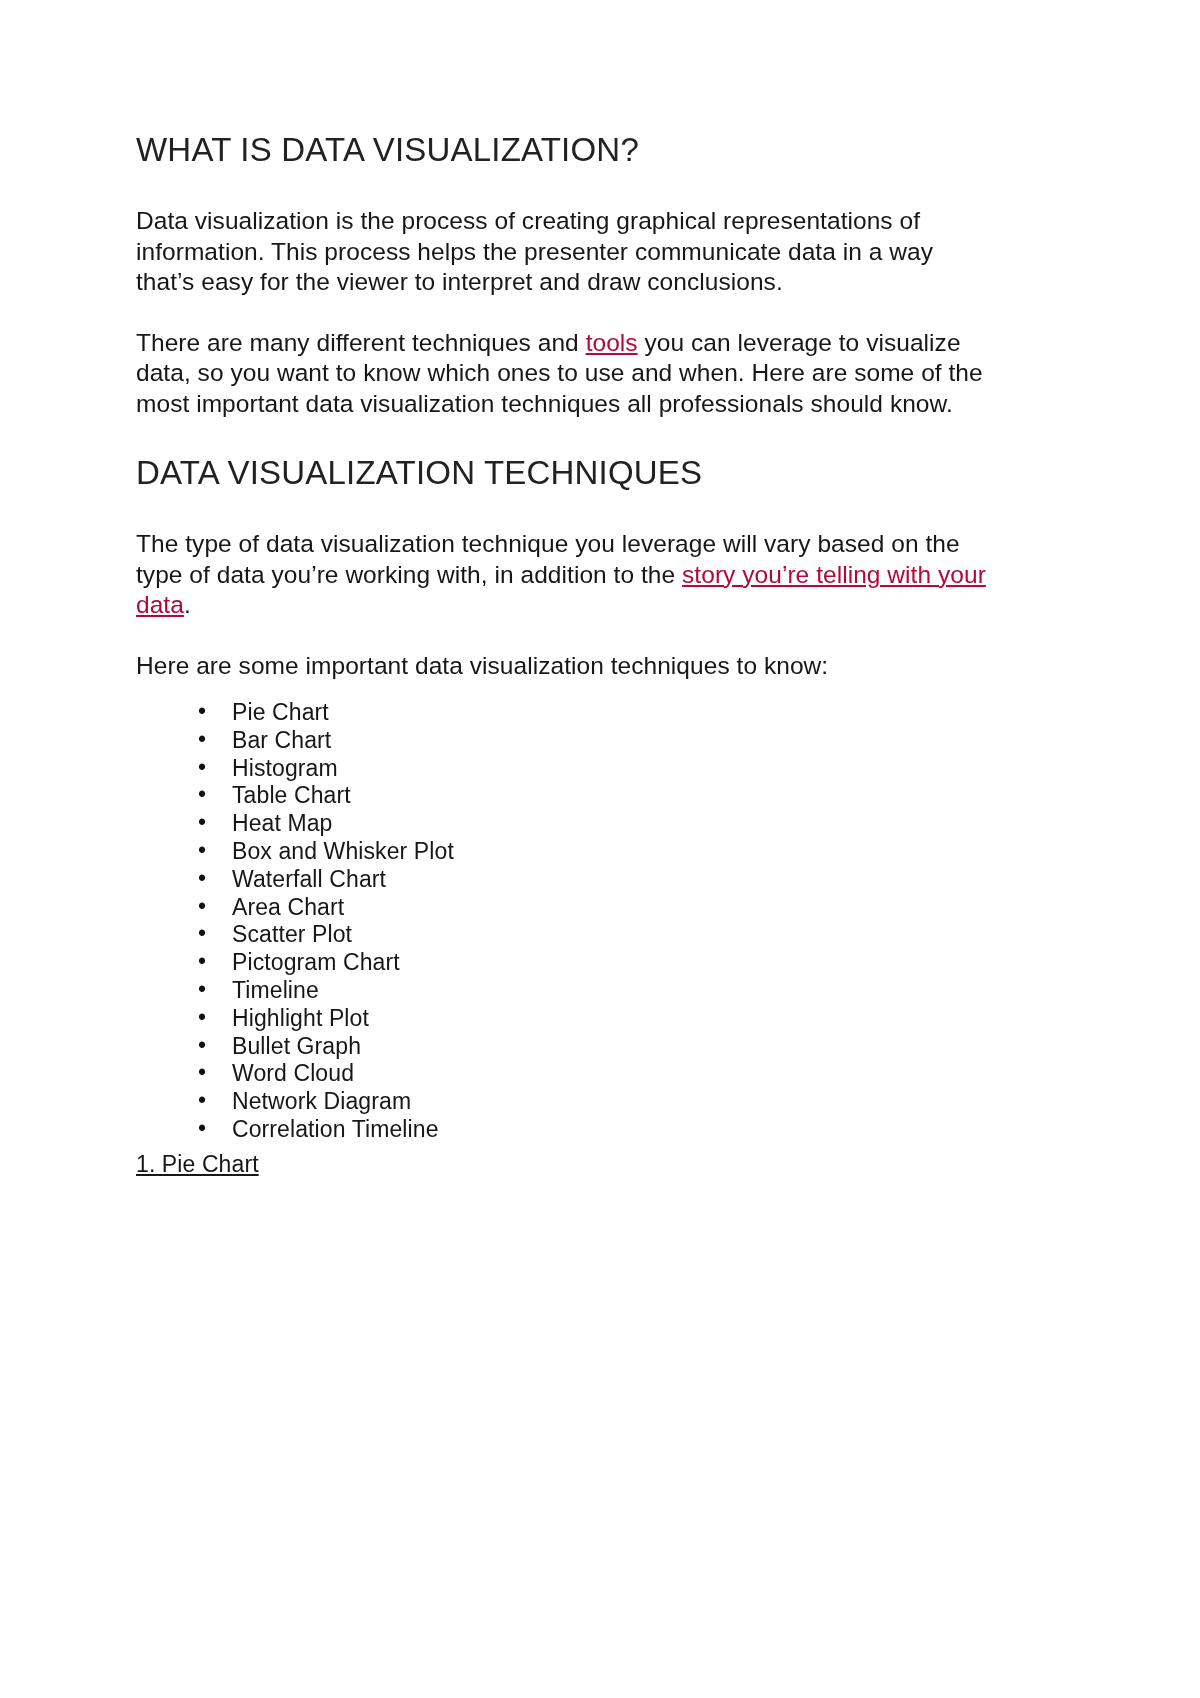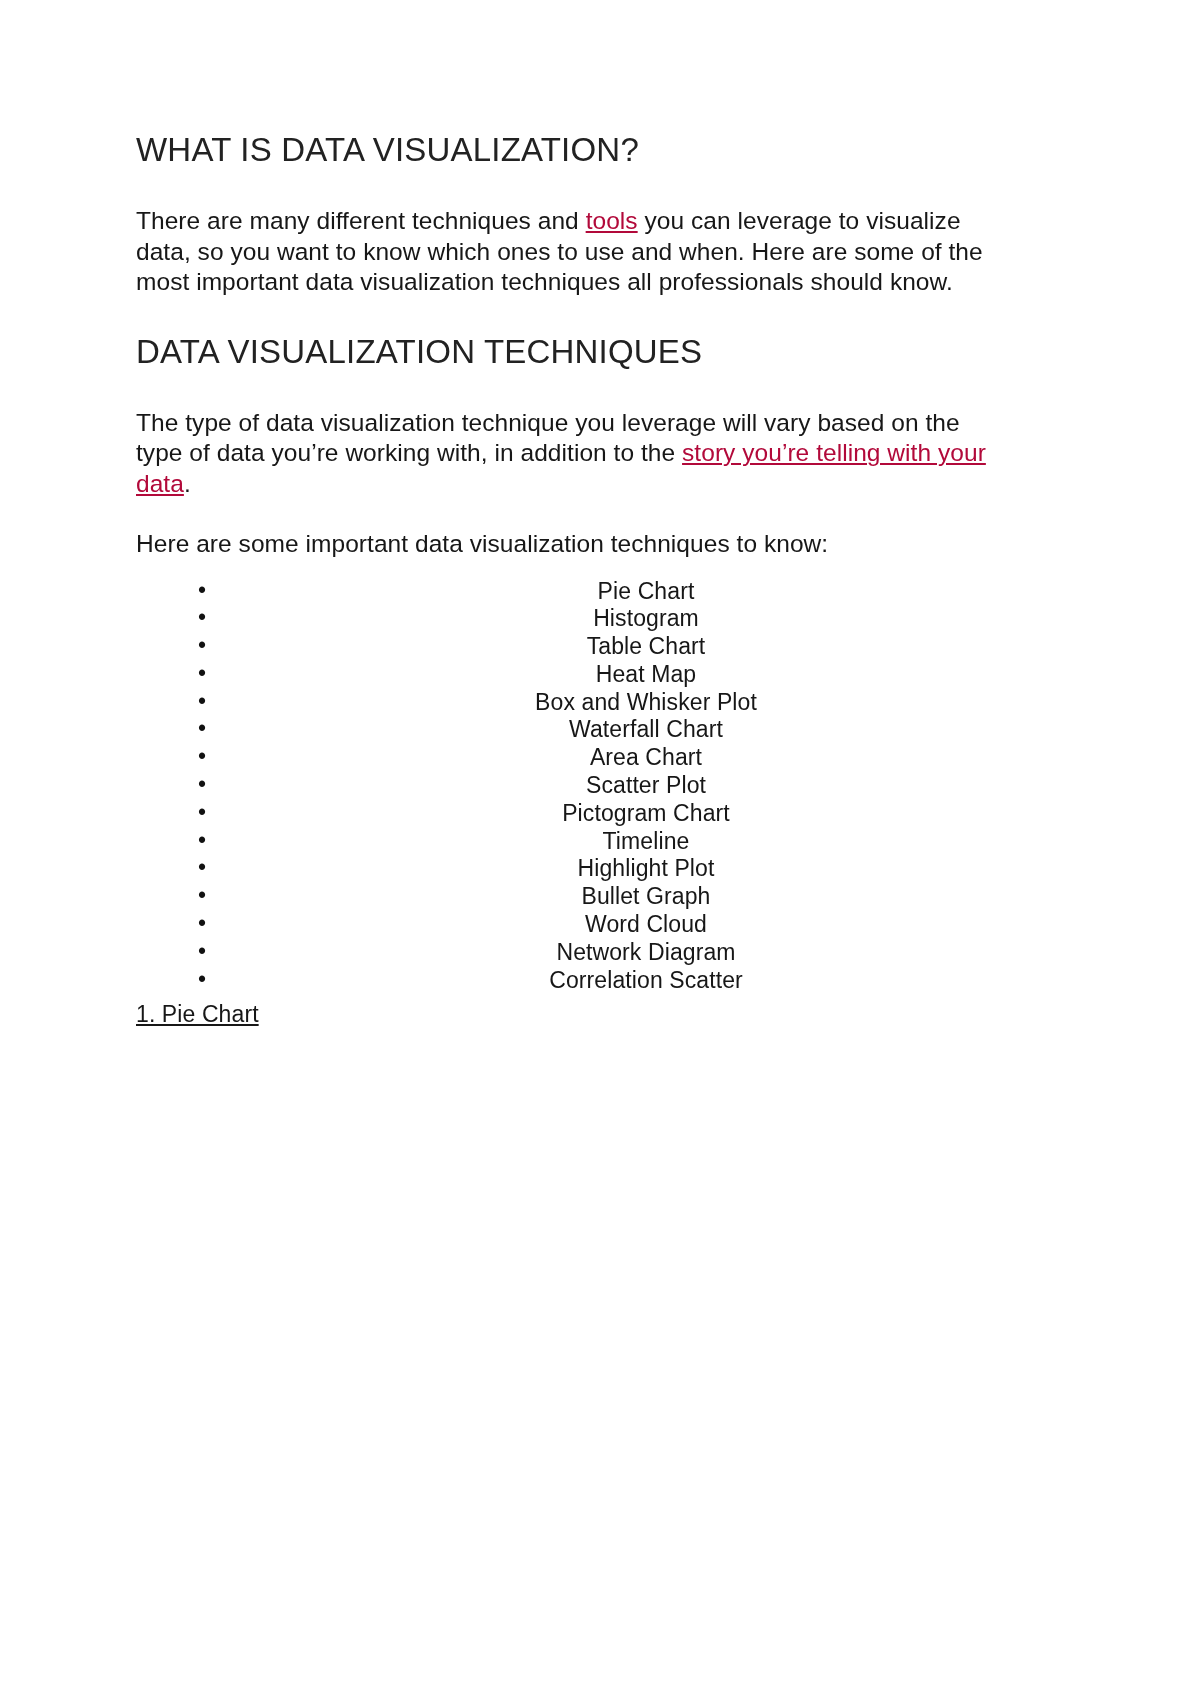--- a/index.html
+++ b/index.html
@@ -58,21 +58,20 @@
     text-underline-offset: 2px;
     text-decoration-thickness: 1.5px;
     cursor: pointer;
     text-align: center;
   }
 
   ul.tech-list {
     list-style: none;
     margin: 18px 0 0 0;
     padding: 0 0 0 62px;
-    text-align: center;
   }
   ul.tech-list li {
     position: relative;
     font-family: "Liberation Sans", sans-serif;
     font-size: 23px;
     line-height: 27.8px;
     color: #171717;
     padding-left: 34px;
     letter-spacing: 0.1px;
   }
@@ -99,46 +98,48 @@
 </style>
 </head>
 <body>
 
 <div class="page">
 
   <h1 class="doc-heading">WHAT IS DATA VISUALIZATION?</h1>
 
   <div class="h-gap-1"></div>
 
+  <p class="body-text">Data visualization is the process of creating graphical representations of information. This process helps the presenter communicate data in a way that’s easy for the viewer to interpret and draw conclusions.</p>
 
   <p class="body-text"><span>There are many different techniques and </span><a class="doc-link">tools</a><span> you can leverage to visualize data, so you want to know which ones to use and when. Here are some of the most important data visualization techniques all professionals should know.</span></p>
 
   <div class="h-gap-2"></div>
 
   <h1 class="doc-heading">DATA VISUALIZATION TECHNIQUES</h1>
 
   <div class="h-gap-1"></div>
 
   <p class="body-text"><span>The type of data visualization technique you leverage will vary based on the type of data you’re working with, in addition to the </span><a class="doc-link">story you’re telling with your data</a><span>.</span></p>
 
   <p class="body-text">Here are some important data visualization techniques to know:</p>
 
   <ul class="tech-list">
     <li>Pie Chart</li>
+    <li>Bar Chart</li>
     <li>Histogram</li>
     <li>Table Chart</li>
     <li>Heat Map</li>
     <li>Box and Whisker Plot</li>
     <li>Waterfall Chart</li>
     <li>Area Chart</li>
     <li>Scatter Plot</li>
     <li>Pictogram Chart</li>
     <li>Timeline</li>
     <li>Highlight Plot</li>
     <li>Bullet Graph</li>
     <li>Word Cloud</li>
     <li>Network Diagram</li>
-    <li>Correlation Scatter</li>
+    <li>Correlation Timeline</li>
   </ul>
 
   <p class="numbered-line">1. Pie Chart</p>
 
 </div>
 
 </body></html>

